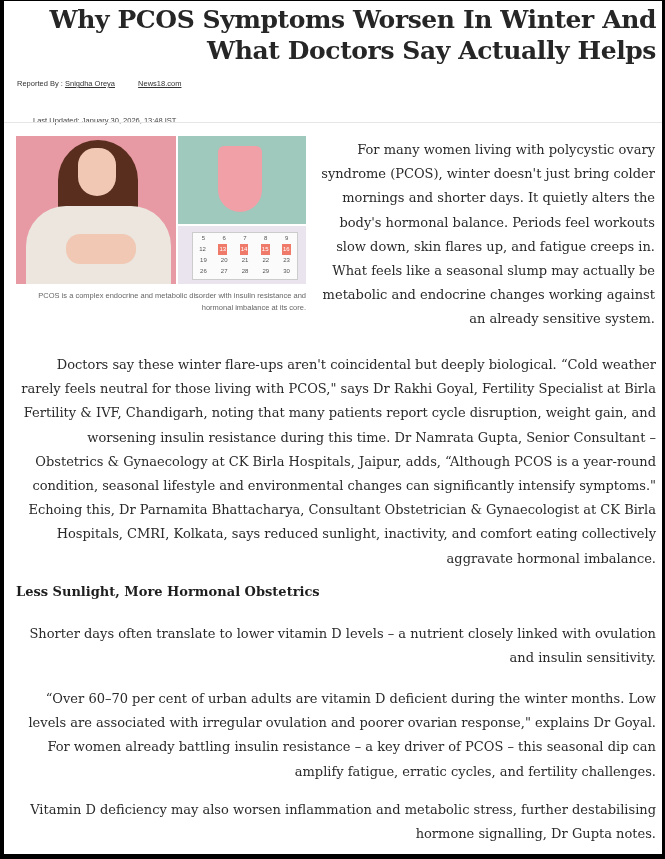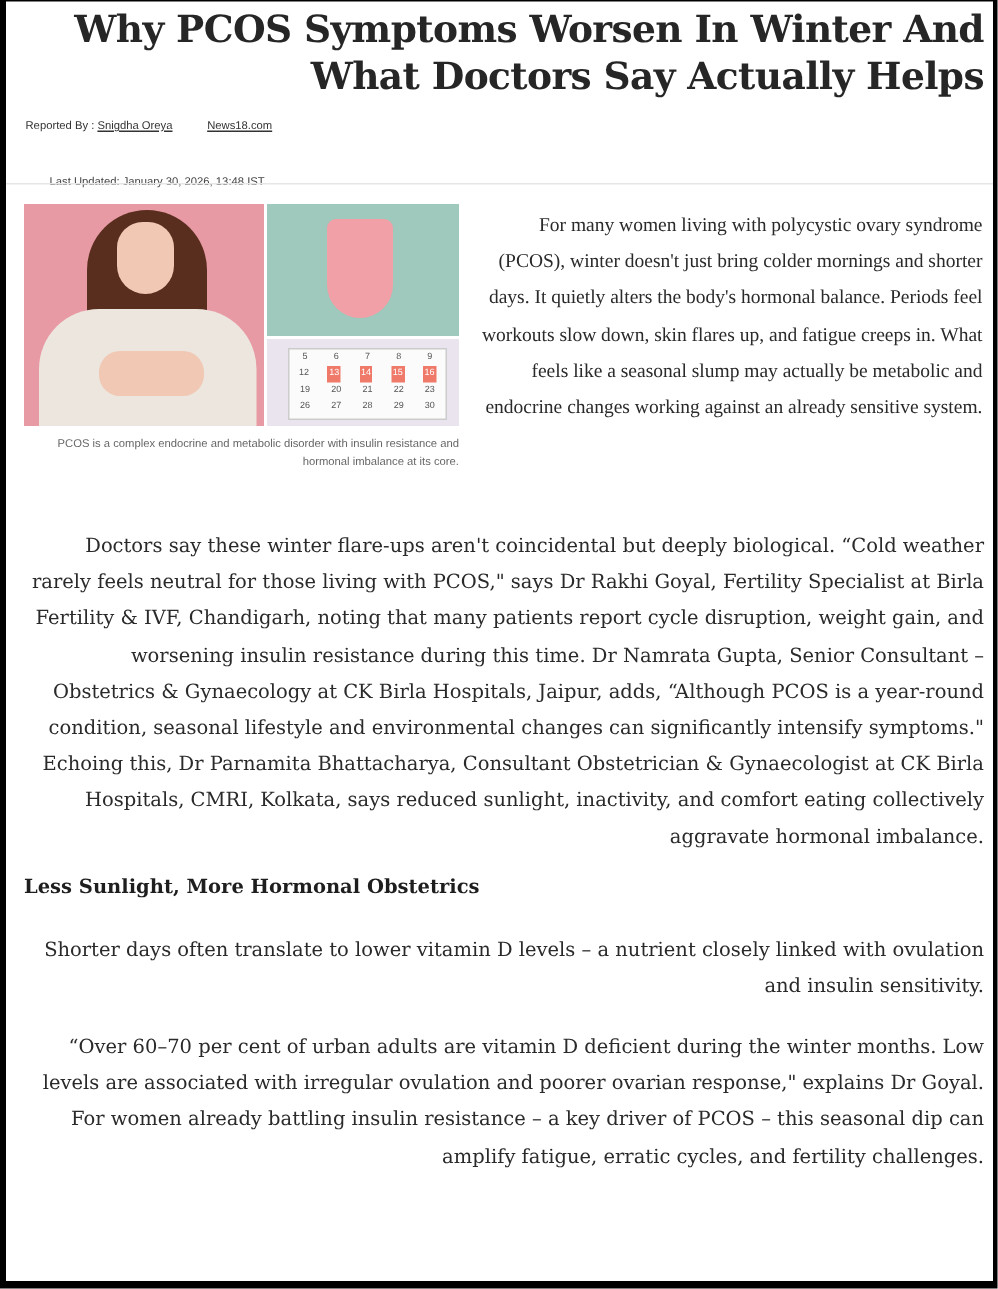--- a/index.html
+++ b/index.html
@@ -69,21 +69,21 @@
   }
   .cal-row { display:flex; justify-content:space-around; height:11px; line-height:11px; }
   .cal-row.hl span.on { background:#f07a6a; color:#fff; padding:0 1px; }
   .caption {
     margin-top:6px;
     font-family:"Liberation Sans", sans-serif; font-size:7.5px; line-height:12px; color:#666;
   }
 
   .lead {
     position:absolute; left:316px; top:137px; width:335px;
-    font-size:13px; line-height:24.2px; color:#2a2a2a; margin:0;font-family:Liberation Serif, serif;
+    font-size:13px; line-height:24.2px; color:#2a2a2a; margin:0;
   }
   .body-p {
     position:absolute; left:12px; width:640px;
     font-size:13px; line-height:24.2px; color:#2a2a2a; margin:0;
   }
   .p1 { top:352px; }
   .p1 .link { }
   .h2 {
     position:absolute; left:12px; top:583px;
     font-size:13px; font-weight:bold; color:#1e1e1e; margin:0;
@@ -154,13 +154,14 @@
   </div>
 
   <p class="lead">For many women living with polycystic ovary syndrome (PCOS), winter doesn't just bring colder mornings and shorter days. It quietly alters the body's hormonal balance. Periods feel workouts slow down, skin flares up, and fatigue creeps in. What feels like a seasonal slump may actually be metabolic and endocrine changes working against an already sensitive system.</p>
 
   <p class="body-p p1"><span>Doctors say these winter flare-ups aren't coincidental but deeply biological. “Cold weather rarely feels neutral for those living with </span><span class="link">PCOS</span><span>," says Dr Rakhi Goyal, Fertility Specialist at Birla Fertility &amp; IVF, Chandigarh, noting that many patients report cycle disruption, weight gain, and worsening insulin resistance during this time. Dr Namrata Gupta, Senior Consultant – Obstetrics &amp; Gynaecology at CK Birla Hospitals, Jaipur, adds, “Although PCOS is a year-round condition, seasonal lifestyle and environmental changes can significantly intensify symptoms." Echoing this, Dr Parnamita Bhattacharya, Consultant Obstetrician &amp; Gynaecologist at CK Birla Hospitals, CMRI, Kolkata, says reduced sunlight, inactivity, and comfort eating collectively aggravate hormonal imbalance.</span></p>
 
   <h2 class="h2">Less Sunlight, More Hormonal Obstetrics</h2>
 
   <p class="body-p p2">Shorter days often translate to lower vitamin D levels – a nutrient closely linked with ovulation and insulin sensitivity.</p>
   <p class="body-p p3">“Over 60–70 per cent of urban adults are vitamin D deficient during the winter months. Low levels are associated with irregular ovulation and poorer ovarian response," explains Dr Goyal. For women already battling insulin resistance – a key driver of PCOS – this seasonal dip can amplify fatigue, erratic cycles, and fertility challenges.</p>
+  <p class="body-p p4">Vitamin D deficiency may also worsen inflammation and metabolic stress, further destabilising hormone signalling, Dr Gupta notes.</p>
 </div>
 
 </body></html>

